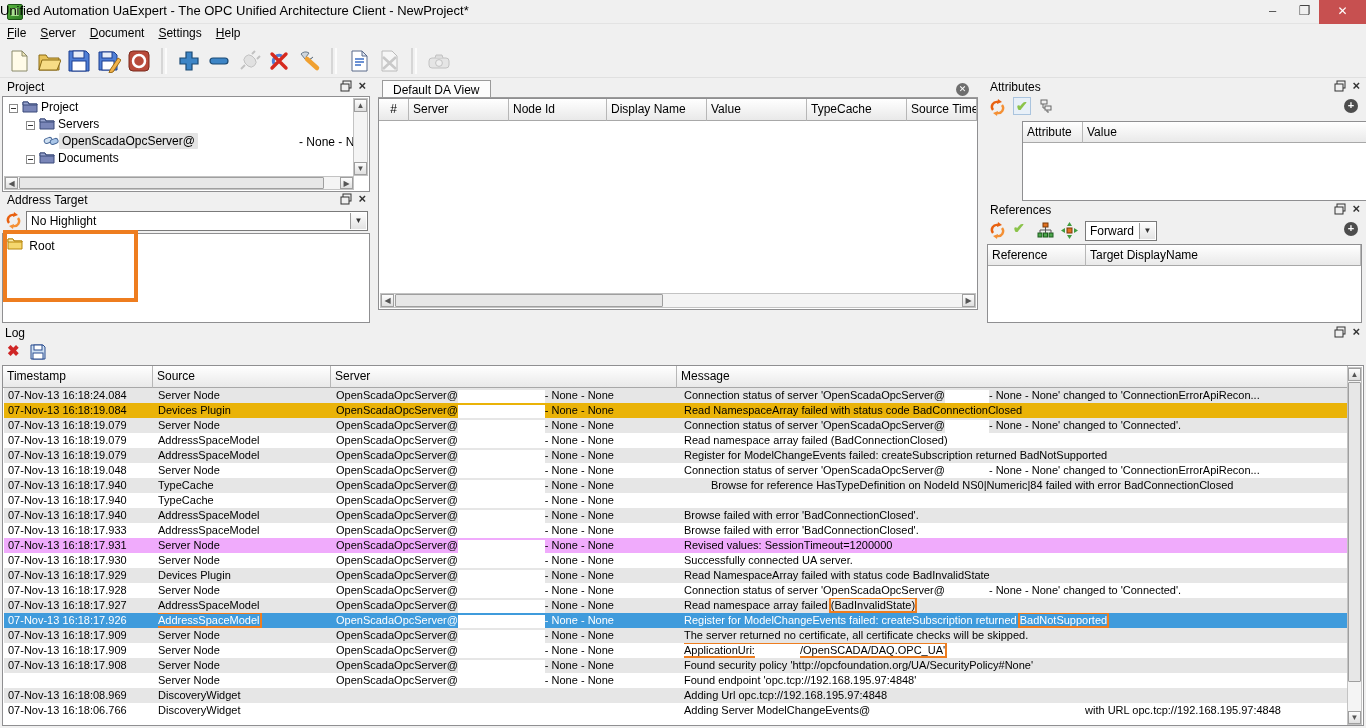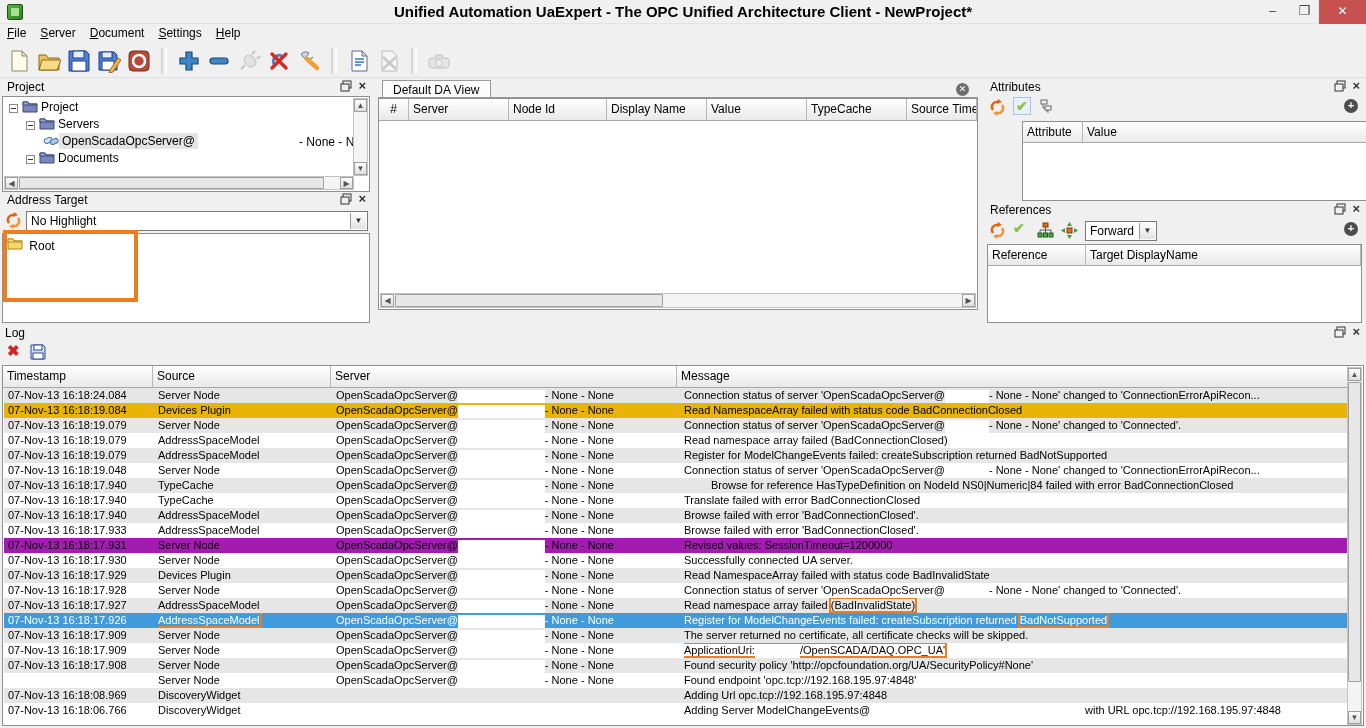--- a/index.html
+++ b/index.html
@@ -4,21 +4,21 @@
 <style>
   * { margin:0; padding:0; box-sizing:border-box; }
   html,body { width:1366px; height:728px; overflow:hidden; }
   body { font-family:"Liberation Sans", sans-serif; font-size:12px; background:#f0f0f0; color:#000; position:relative; }
   .abs { position:absolute; }
 
   
   #titlebar { left:0; top:0; width:1366px; height:24px; background:#f0f0f0; border-bottom:1px solid #e3e3e3; }
   #app-icon { left:7px; top:4px; width:16px; height:16px; background:linear-gradient(135deg,#57b33e,#2e7d24); border:1px solid #1d5517; border-radius:2px; }
   #app-icon:after{ content:""; position:absolute; left:3px; top:3px; width:8px; height:8px; background:#a8e08f; border-radius:1px;}
-  #win-title { left:0; top:3px; width:1366px; text-align:center; font-size:15px;font-weight:bold; }
+  #win-title { left:0; top:3px; width:1366px; font-size:13px; }
   .winbtn { top:0; width:29px; height:24px; text-align:center; line-height:22px; font-size:13px; color:#444; cursor:default; }
   #btn-min { left:1258px; }
   #btn-restore { left:1290px; }
   #btn-close { left:1319px; width:47px; background:#c75050; color:#fff; font-size:12px; }
 
   
   #menubar { left:0; top:24px; width:1366px; height:20px; background:#f0f0f0; }
   .menu-item { display:inline-block; padding:2px 7px; height:20px; }
   #toolbar { left:0; top:44px; width:1366px; height:34px; background:#f0f0f0; border-bottom:1px solid #e0e0e0; }
   .tb-group { display:inline-flex; align-items:center; height:34px; padding:0 4px; }
@@ -429,35 +429,34 @@
       <div class="log-row" style="top: 90px; width: 1346px; background: rgb(230, 230, 230);">
         <div class="log-cell" style="left: 4px; width: 144px;">07-Nov-13 16:18:17.940</div>
         <div class="log-cell" style="left: 154px; width: 174px;"><span>TypeCache</span></div>
         <div class="log-cell" style="left: 332px; width: 342px;"><span>OpenScadaOpcServer@</span><span class="gap" style="width: 87px;"></span><span>- None - None</span></div>
         <div class="log-cell" style="left: 680px; width: 664px; padding-left: 27px;"><span>Browse for reference HasTypeDefinition on NodeId NS0|Numeric|84 failed with error BadConnectionClosed</span></div>
       </div>
       <div class="log-row" style="top: 105px; width: 1346px; background: rgb(255, 255, 255);">
         <div class="log-cell" style="left: 4px; width: 144px;">07-Nov-13 16:18:17.940</div>
         <div class="log-cell" style="left: 154px; width: 174px;"><span>TypeCache</span></div>
         <div class="log-cell" style="left: 332px; width: 342px;"><span>OpenScadaOpcServer@</span><span class="gap" style="width: 87px;"></span><span>- None - None</span></div>
-        <div class="log-cell" style="left: 680px; width: 664px;"><span>Translate failed with error BadConnectionClosed</span></div>
       </div>
       <div class="log-row" style="top: 120px; width: 1346px; background: rgb(230, 230, 230);">
         <div class="log-cell" style="left: 4px; width: 144px;">07-Nov-13 16:18:17.940</div>
         <div class="log-cell" style="left: 154px; width: 174px;"><span>AddressSpaceModel</span></div>
         <div class="log-cell" style="left: 332px; width: 342px;"><span>OpenScadaOpcServer@</span><span class="gap" style="width: 87px;"></span><span>- None - None</span></div>
         <div class="log-cell" style="left: 680px; width: 664px;"><span>Browse failed with error 'BadConnectionClosed'.</span></div>
       </div>
       <div class="log-row" style="top: 135px; width: 1346px; background: rgb(255, 255, 255);">
         <div class="log-cell" style="left: 4px; width: 144px;">07-Nov-13 16:18:17.933</div>
         <div class="log-cell" style="left: 154px; width: 174px;"><span>AddressSpaceModel</span></div>
         <div class="log-cell" style="left: 332px; width: 342px;"><span>OpenScadaOpcServer@</span><span class="gap" style="width: 87px;"></span><span>- None - None</span></div>
         <div class="log-cell" style="left: 680px; width: 664px;"><span>Browse failed with error 'BadConnectionClosed'.</span></div>
       </div>
-      <div class="log-row" style="top: 150px; width: 1346px; background: #a21caf; padding-left: 32px;">
+      <div class="log-row" style="top: 150px; width: 1346px; background: #f0abfc; padding-left: 32px;">
         <div class="log-cell" style="left: 4px; width: 144px;">07-Nov-13 16:18:17.931</div>
         <div class="log-cell" style="left: 154px; width: 174px;"><span>Server Node</span></div>
         <div class="log-cell" style="left: 332px; width: 342px;"><span>OpenScadaOpcServer@</span><span class="gap" style="width: 87px;"></span><span>- None - None</span></div>
         <div class="log-cell" style="left: 680px; width: 664px;"><span>Revised values: SessionTimeout=1200000</span></div>
       </div>
       <div class="log-row" style="top: 165px; width: 1346px; background: rgb(255, 255, 255);">
         <div class="log-cell" style="left: 4px; width: 144px;">07-Nov-13 16:18:17.930</div>
         <div class="log-cell" style="left: 154px; width: 174px;"><span>Server Node</span></div>
         <div class="log-cell" style="left: 332px; width: 342px;"><span>OpenScadaOpcServer@</span><span class="gap" style="width: 87px;"></span><span>- None - None</span></div>
         <div class="log-cell" style="left: 680px; width: 664px;"><span>Successfully connected UA server.</span></div>

